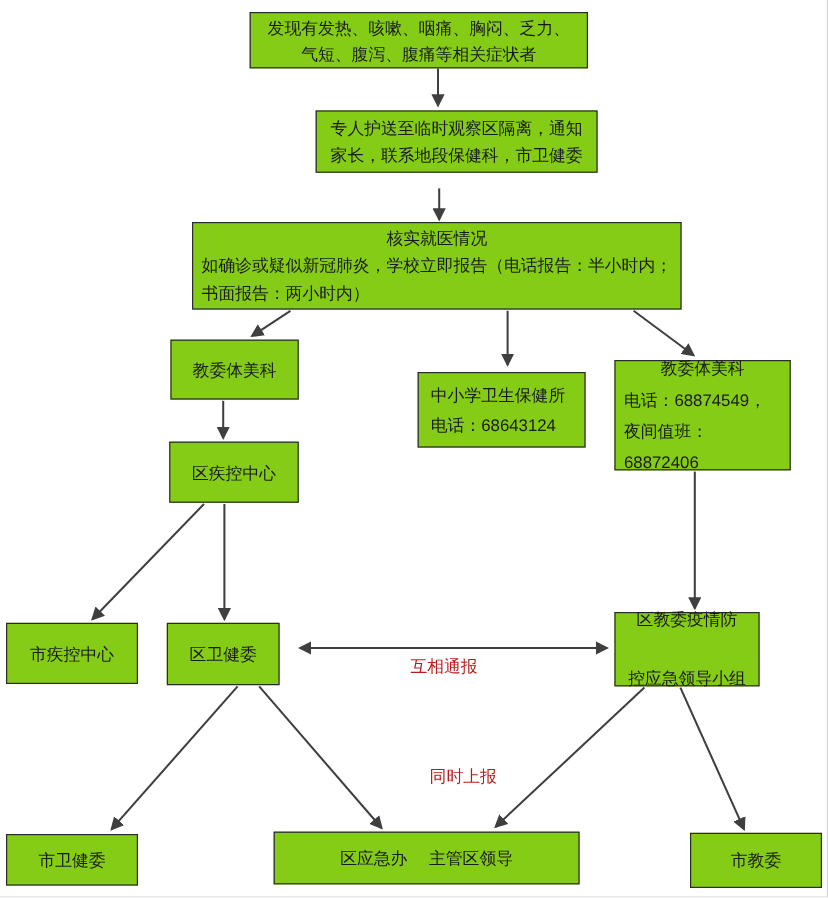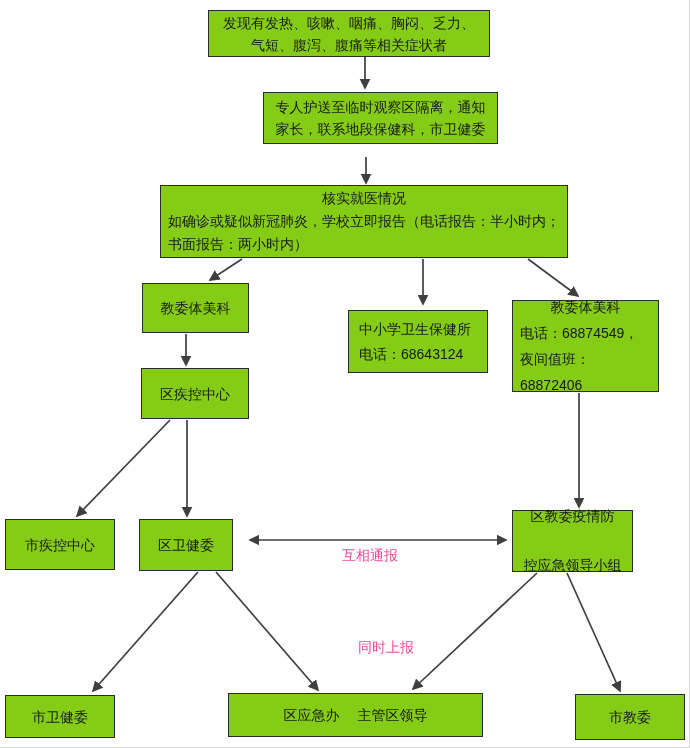--- a/index.html
+++ b/index.html
@@ -31,21 +31,21 @@
   .node .ln { display: block; width: 100%; }
   .left-align { align-items: flex-start; text-align: left; }
   .svg-layer {
     position: absolute;
     left: 0; top: 0;
     pointer-events: none;
   }
   .edge-label {
     position: absolute;
     font-size: 14px;
-    color: #ec4899;
+    color: #b91c1c;
     text-align: center;
   }
   
   #n-symptoms   { left: 208px; top: 10px;  width: 282px; height: 47px; }
   #n-escort     { left: 263px; top: 92px;  width: 235px; height: 52px; padding: 0 6px; text-align: center; }
   #n-verify     { left: 160px; top: 185px; width: 408px; height: 73px; padding: 2px 7px; line-height: 23px; }
   #n-verify .body-ln { text-align: left; width: 100%; }
   #n-dhs        { left: 142px; top: 283px; width: 107px; height: 50px; }
   #n-dcdc       { left: 141px; top: 368px; width: 108px; height: 51px; }
   #n-shi        { left: 348px; top: 310px; width: 140px; height: 63px; padding: 4px 10px; line-height: 25px; }

